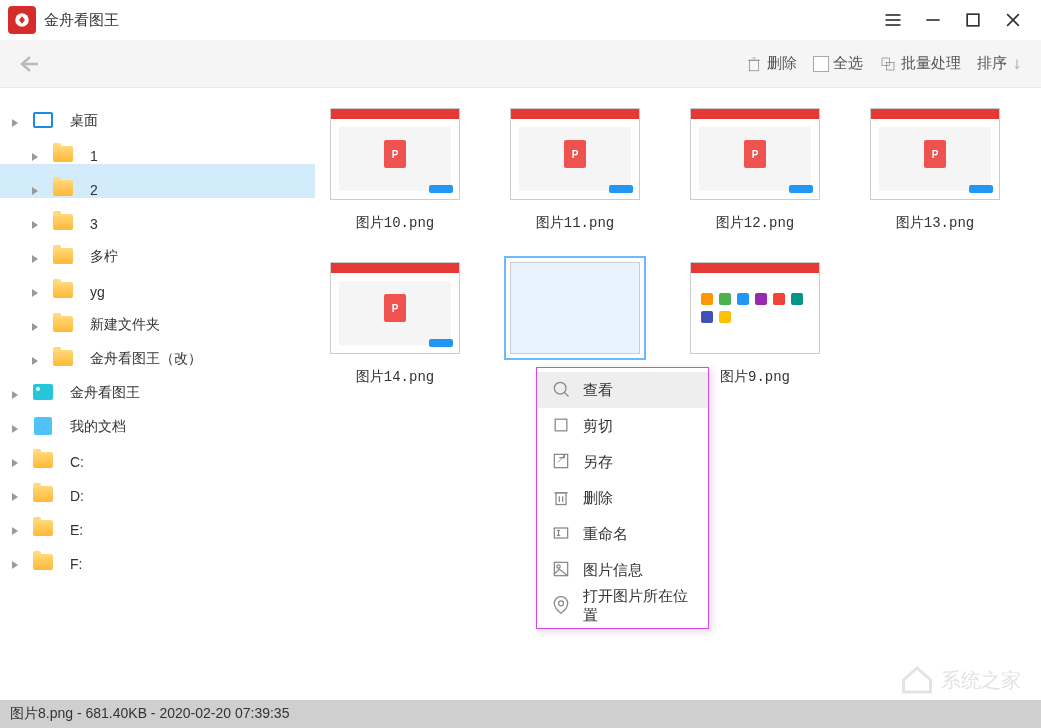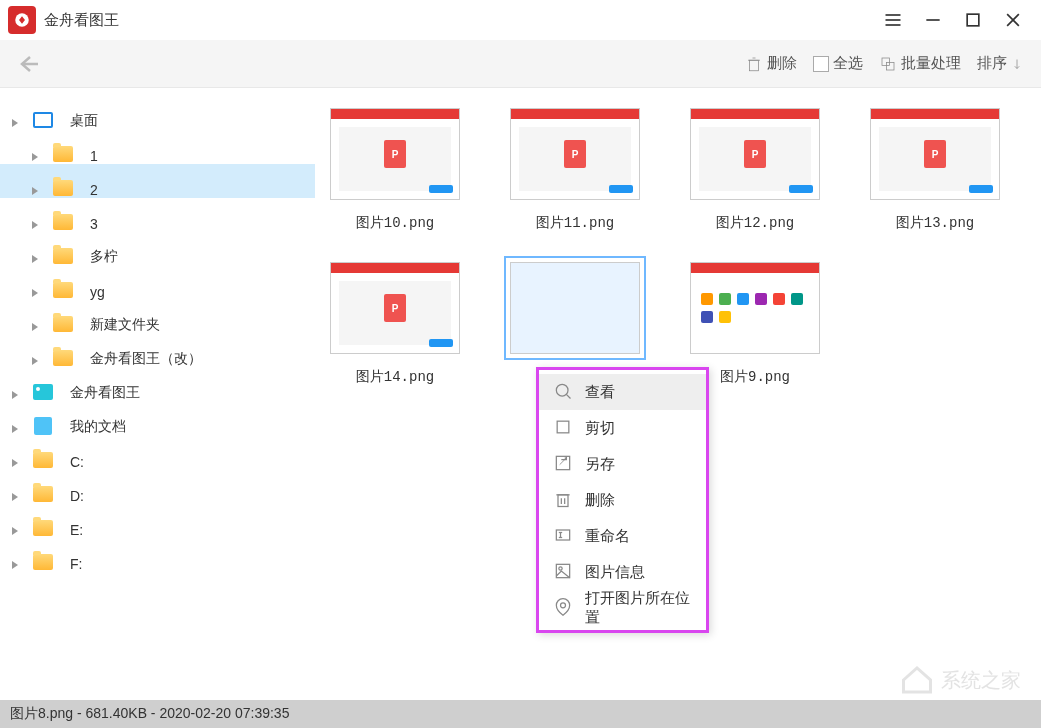--- a/index.html
+++ b/index.html
@@ -50,21 +50,21 @@
 .thumb-img .redbar { position: absolute; top: 0; left: 0; right: 0; height: 10px; background: #e53935; }
 .thumb-img .mockbody { position: absolute; top: 18px; left: 8px; right: 8px; bottom: 8px; background: #f5f5f5; }
 .thumb-img .pbox { position: absolute; width: 22px; height: 28px; background: #ef5350; border-radius: 2px; left: 50%; top: 50%; transform: translate(-50%, -50%); display:flex; align-items:center; justify-content:center; color:#fff; font-size:10px; font-weight:bold; }
 .thumb-img .bluebtn { position: absolute; right: 6px; bottom: 6px; width: 24px; height: 8px; background: #2196f3; border-radius: 2px; }
 .thumb-img.photo { background: linear-gradient(#f0ebe5 60%, #d8d0c5); }
 .thumb-img.icons .icongrid { position: absolute; top: 30px; left: 10px; right: 10px; display: flex; flex-wrap: wrap; gap: 6px; }
 .thumb-img.icons .icongrid span { width: 12px; height: 12px; border-radius: 2px; }
 .thumb-label { margin-top: 14px; font-size: 14px; color: #333; font-family: Liberation Mono, monospace; }
 
 
-.context-menu { position: absolute; left: 536px; top: 367px; width: 173px; background: #fff; border: 3px solid #d946ef; box-shadow: 2px 2px 8px rgba(0,0,0,0.15); padding: 4px 0; z-index: 100; }
+.context-menu { position: absolute; left: 536px; top: 367px; width: 173px; background: #fff; border: 1px solid #d946ef; box-shadow: 2px 2px 8px rgba(0,0,0,0.15); padding: 4px 0; z-index: 100; }
 .menu-item { height: 36px; display: flex; align-items: center; padding: 0 14px; gap: 12px; font-size: 15px; color: #333; cursor: pointer; }
 .menu-item.hover { background: #eee; }
 .menu-item svg { width: 20px; height: 20px; stroke: #888; fill: none; stroke-width: 1.5; }
 
 
 .statusbar { height: 28px; background: #cfcfcf; display: flex; align-items: center; padding: 0 10px; font-size: 14px; color: #333; font-family: monospace; }
 
 
 .watermark { position: absolute; right: 20px; bottom: 30px; color: rgba(200,200,200,0.5); font-size: 20px; display: flex; align-items: center; gap: 6px; pointer-events: none; }
 .watermark svg { width: 36px; height: 36px; stroke: rgba(200,200,200,0.5); fill: none; stroke-width: 2; }

